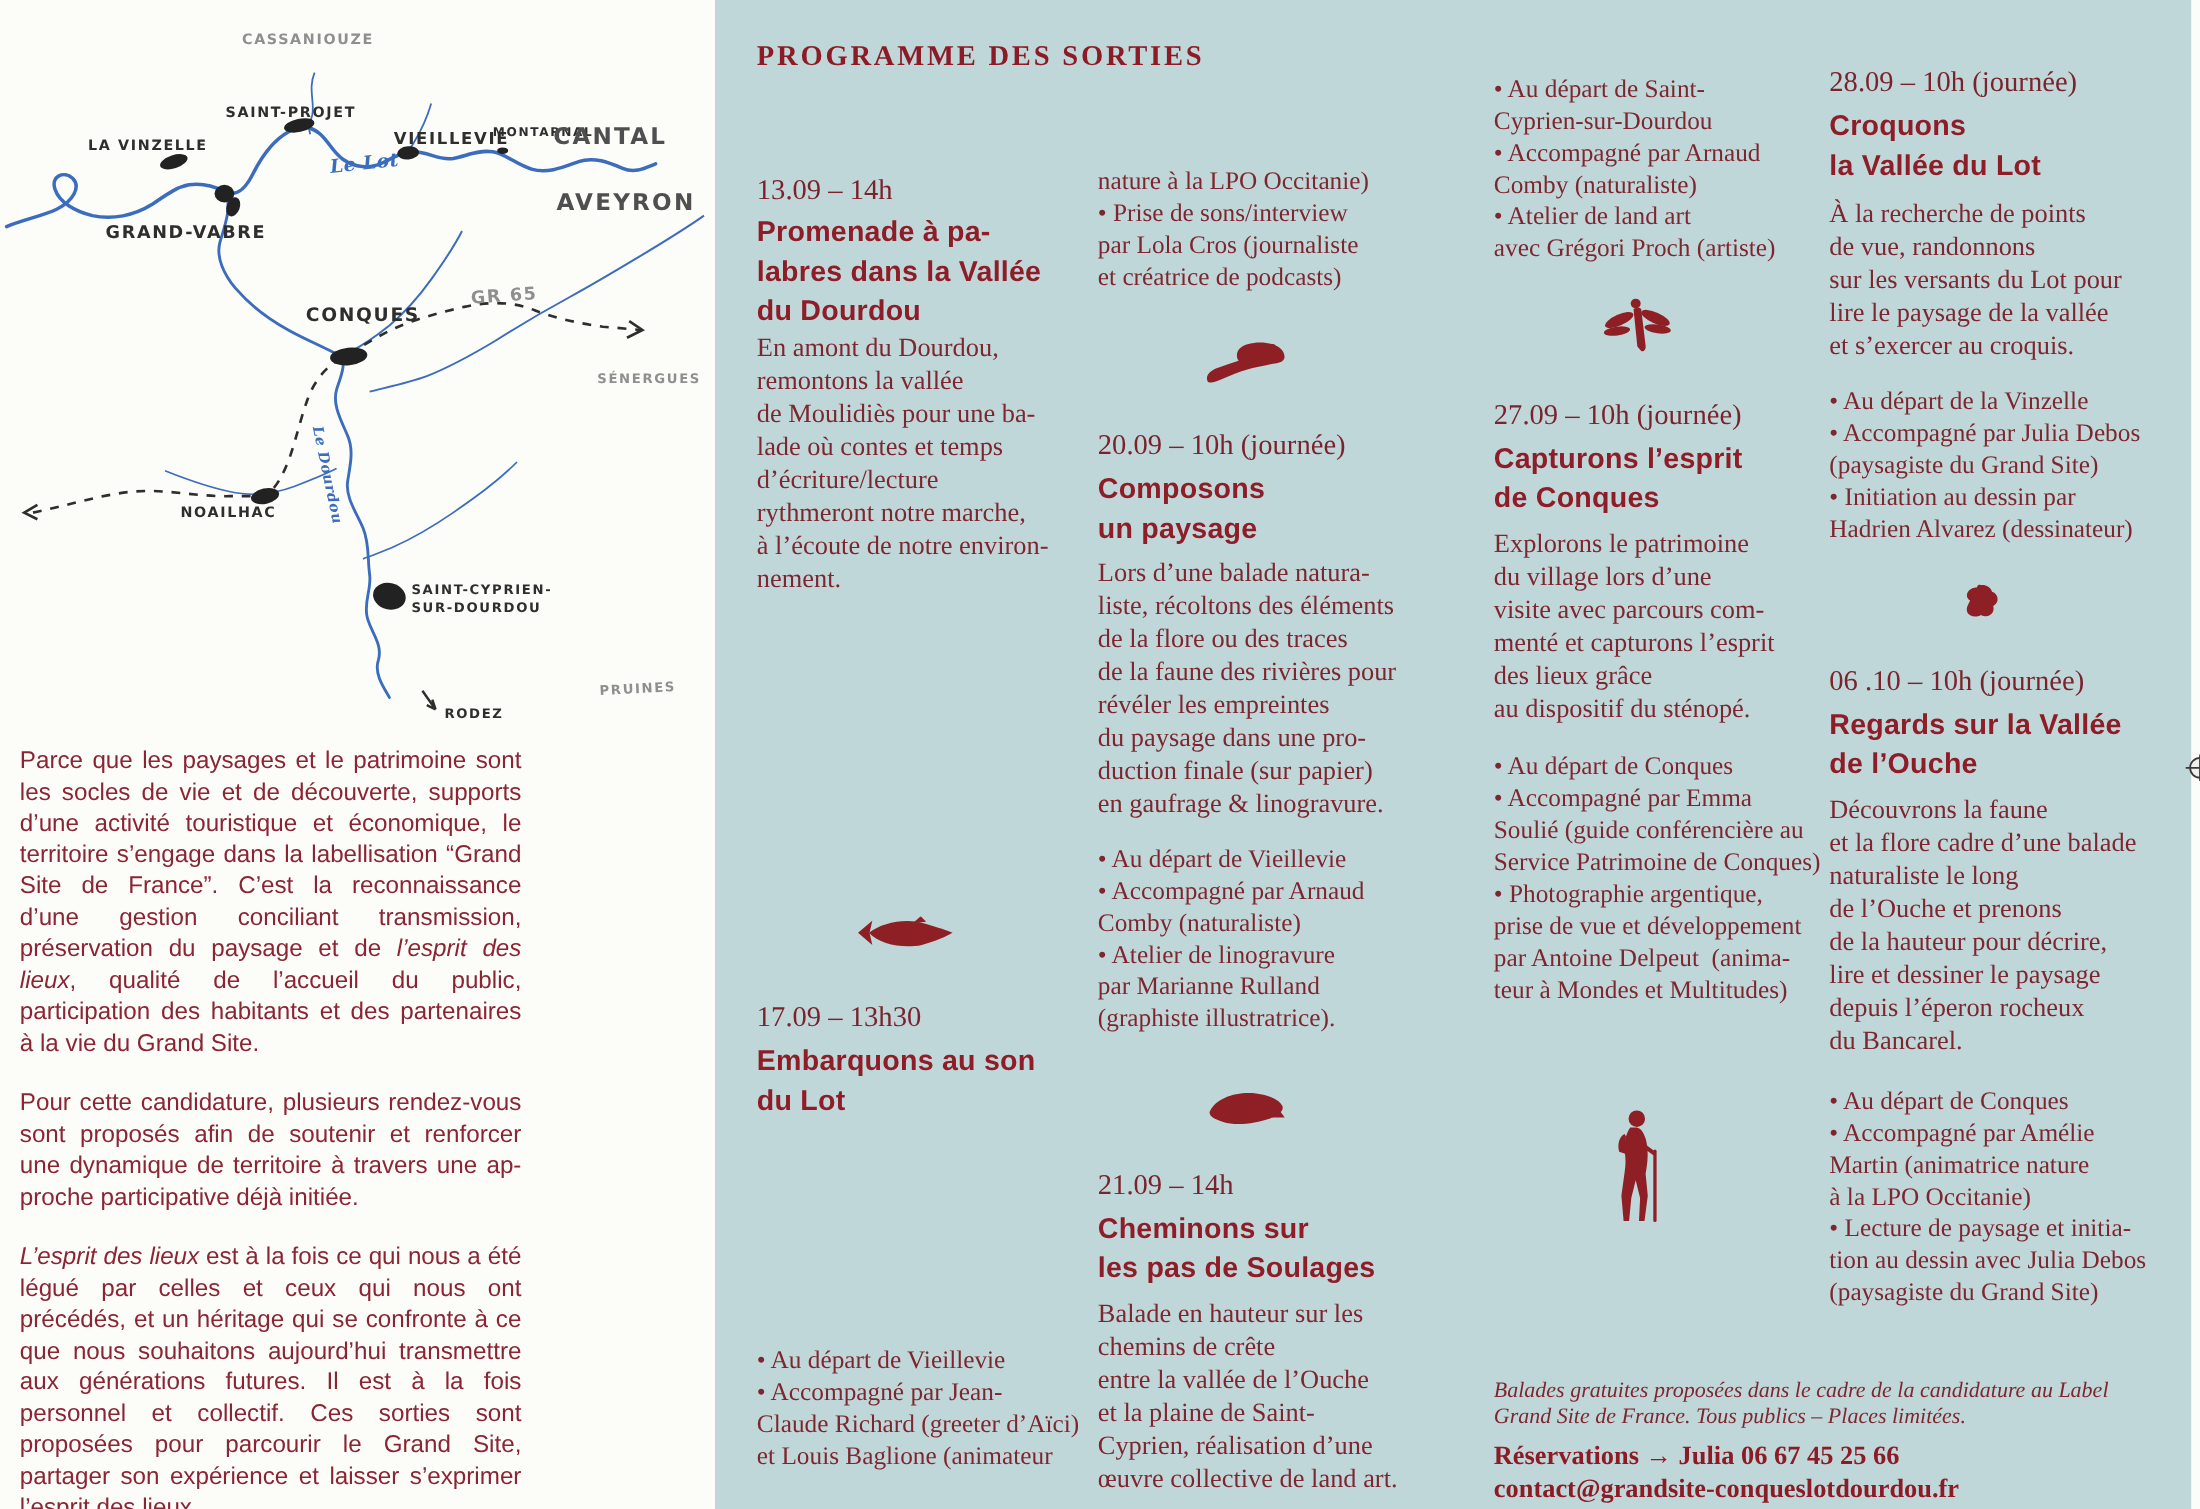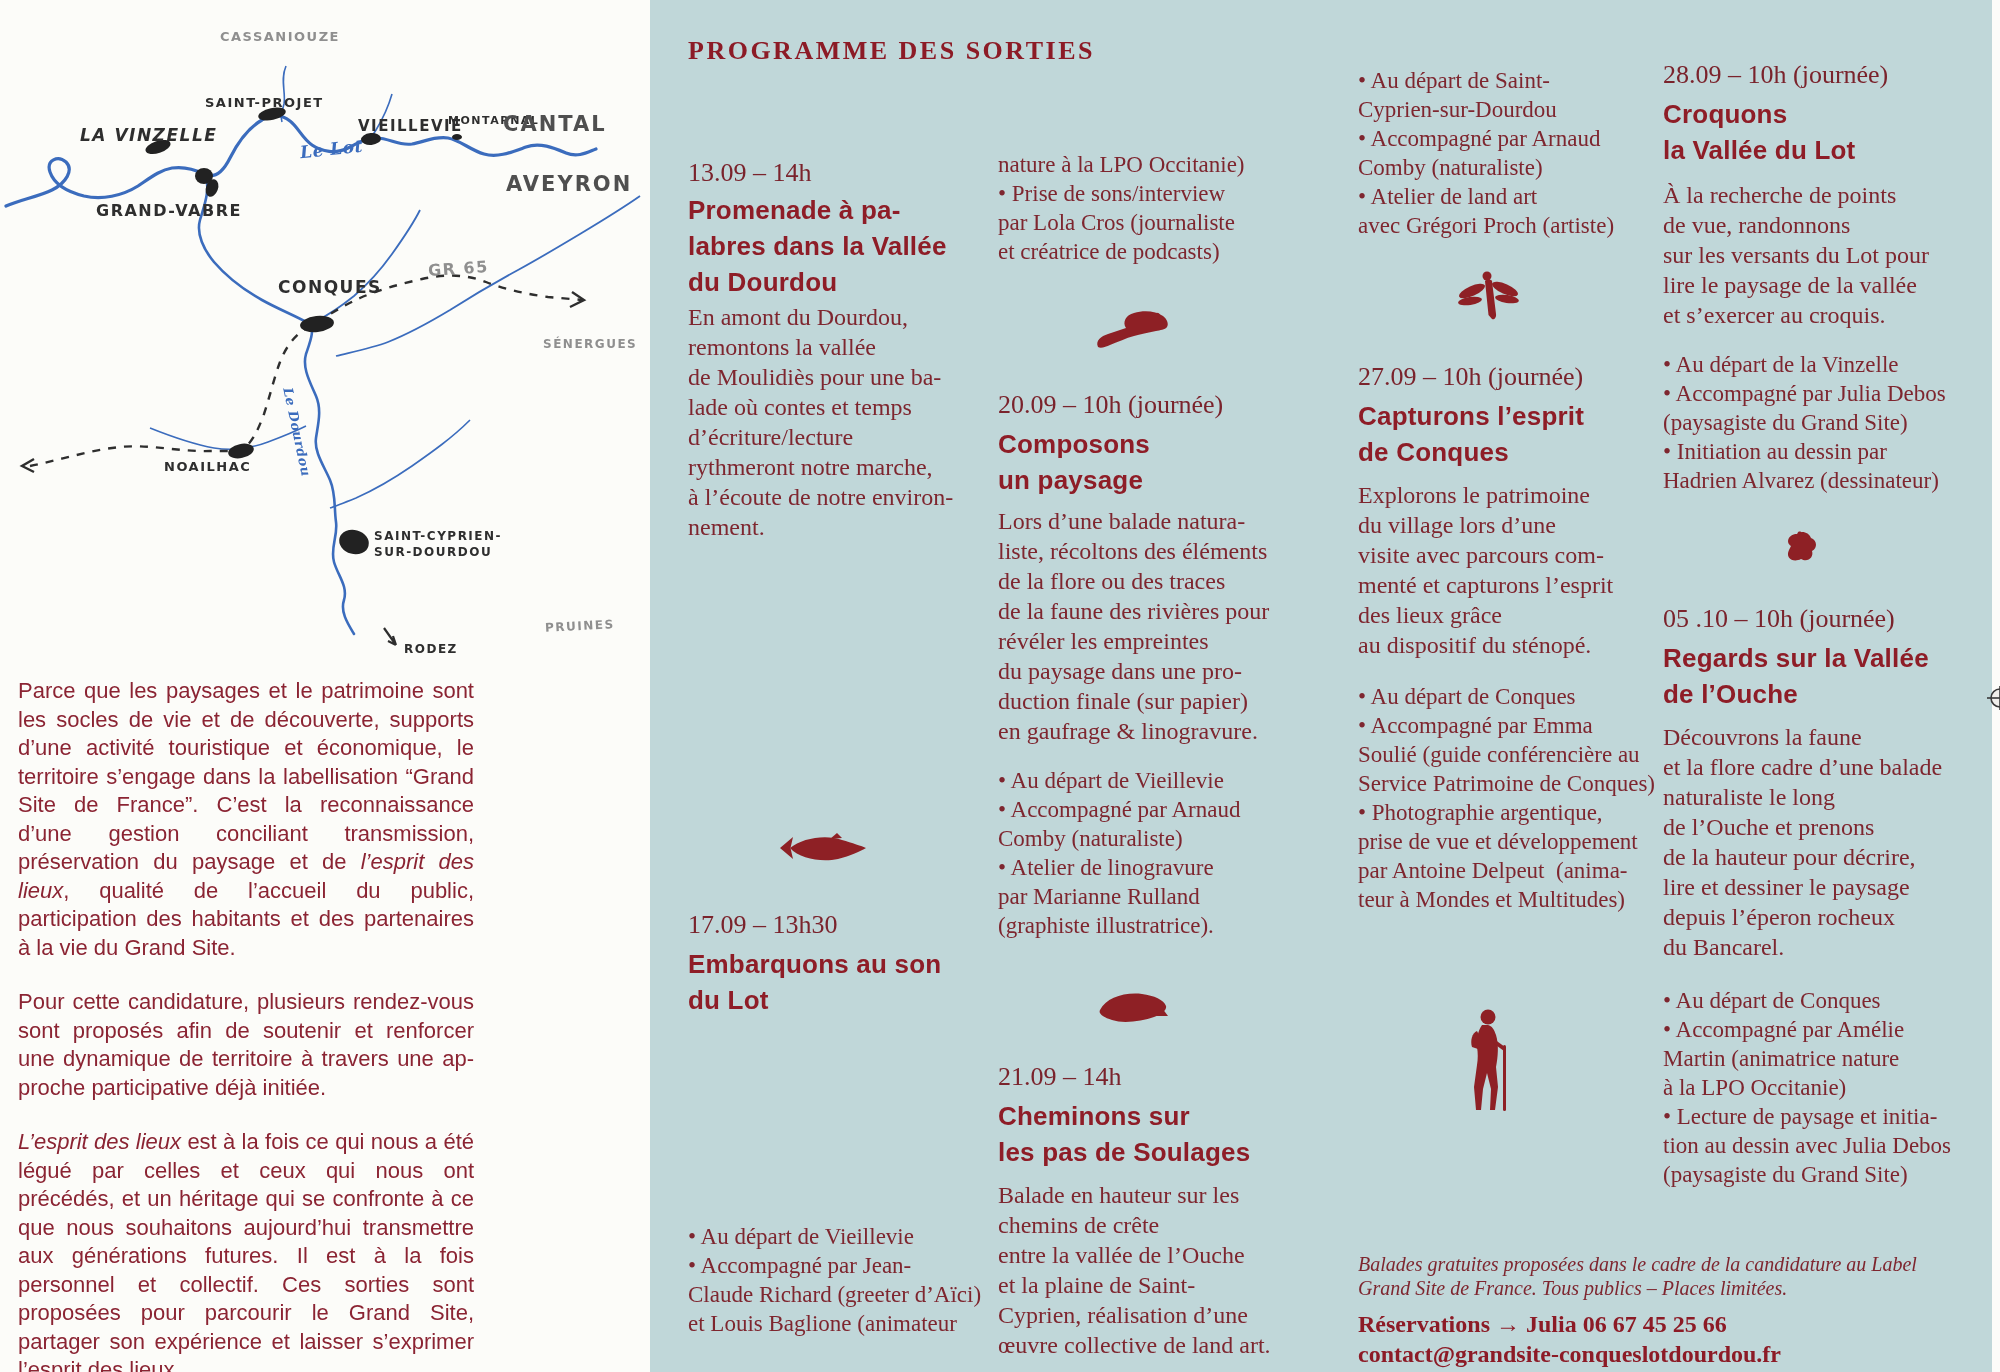--- a/index.html
+++ b/index.html
@@ -101,21 +101,21 @@
       <ellipse cx="212" cy="188" rx="6" ry="9" transform="rotate(20 212 188)"></ellipse>
       <ellipse cx="371" cy="139" rx="10" ry="6" transform="rotate(-5 371 139)"></ellipse>
       <ellipse cx="457" cy="137" rx="5" ry="3"></ellipse>
       <ellipse cx="317" cy="324" rx="17" ry="8" transform="rotate(-6 317 324)"></ellipse>
       <ellipse cx="241" cy="451" rx="13" ry="7" transform="rotate(-12 241 451)"></ellipse>
       <ellipse cx="354" cy="542" rx="15" ry="12" transform="rotate(15 354 542)"></ellipse>
     </g>
   </svg>
   <span class="map-label gray" style="left:220px;top:28px;font-size:13px;">CASSANIOUZE</span>
   <span class="map-label" style="left:205px;top:94px;font-size:13px;">SAINT-PROJET</span>
-  <span class="map-label" style="left:80px;top:124px;font-size:17px;font-style:italic;">LA VINZELLE</span>
+  <span class="map-label" style="left:80px;top:124px;font-size:13px;">LA VINZELLE</span>
   <span class="map-label" style="left:358px;top:116px;font-size:15px;">VIEILLEVIE</span>
   <span class="map-label" style="left:448px;top:114px;font-size:11px;">MONTARNAL</span>
   <span class="map-label big" style="left:503px;top:110px;">CANTAL</span>
   <span class="map-label big" style="left:506px;top:170px;">AVEYRON</span>
   <span class="map-label river" style="left:300px;top:138px;font-size:17px;transform:rotate(-6deg);">Le Lot</span>
   <span class="map-label" style="left:96px;top:200px;font-size:16px;">GRAND-VABRE</span>
   <span class="map-label" style="left:278px;top:276px;font-size:17px;">CONQUES</span>
   <span class="map-label gray" style="left:428px;top:258px;font-size:16px;transform:rotate(-4deg);">GR 65</span>
   <span class="map-label gray" style="left:543px;top:336px;font-size:12px;">SÉNERGUES</span>
   <span class="map-label river" style="left:296px;top:386px;font-size:13px;transform:rotate(78deg);transform-origin:left top;">Le Dourdou</span>
@@ -266,21 +266,21 @@
 • Accompagné par Julia Debos
 (paysagiste du Grand Site)
 • Initiation au dessin par
 Hadrien Alvarez (dessinateur)</div>
   <div class="icon" style="top:530px;left:118px;">
     <svg width="38" height="36" viewBox="0 0 38 36">
       <path class="ic-fill" d="M10 16 C4 12 8 4 16 4 C20 0 28 2 30 8 C36 10 37 18 31 21 C33 27 27 33 20 29 C12 33 4 28 8 20 Z"></path>
       <path class="ic-fill" d="M17 6 C15 2 19 0 21 3 Z"></path>
     </svg>
   </div>
-  <div class="date" style="top:604px;">05 .10 – 10h (journée)</div>
+  <div class="date" style="top:604px;">06 .10 – 10h (journée)</div>
   <div class="heading" style="top:640px;">Regards sur la Vallée
 de l’Ouche</div>
   <div class="body-text" style="top:722px;">Découvrons la faune
 et la flore cadre d’une balade
 naturaliste le long
 de l’Ouche et prenons
 de la hauteur pour décrire,
 lire et dessiner le paysage
 depuis l’éperon rocheux
 du Bancarel.</div>

